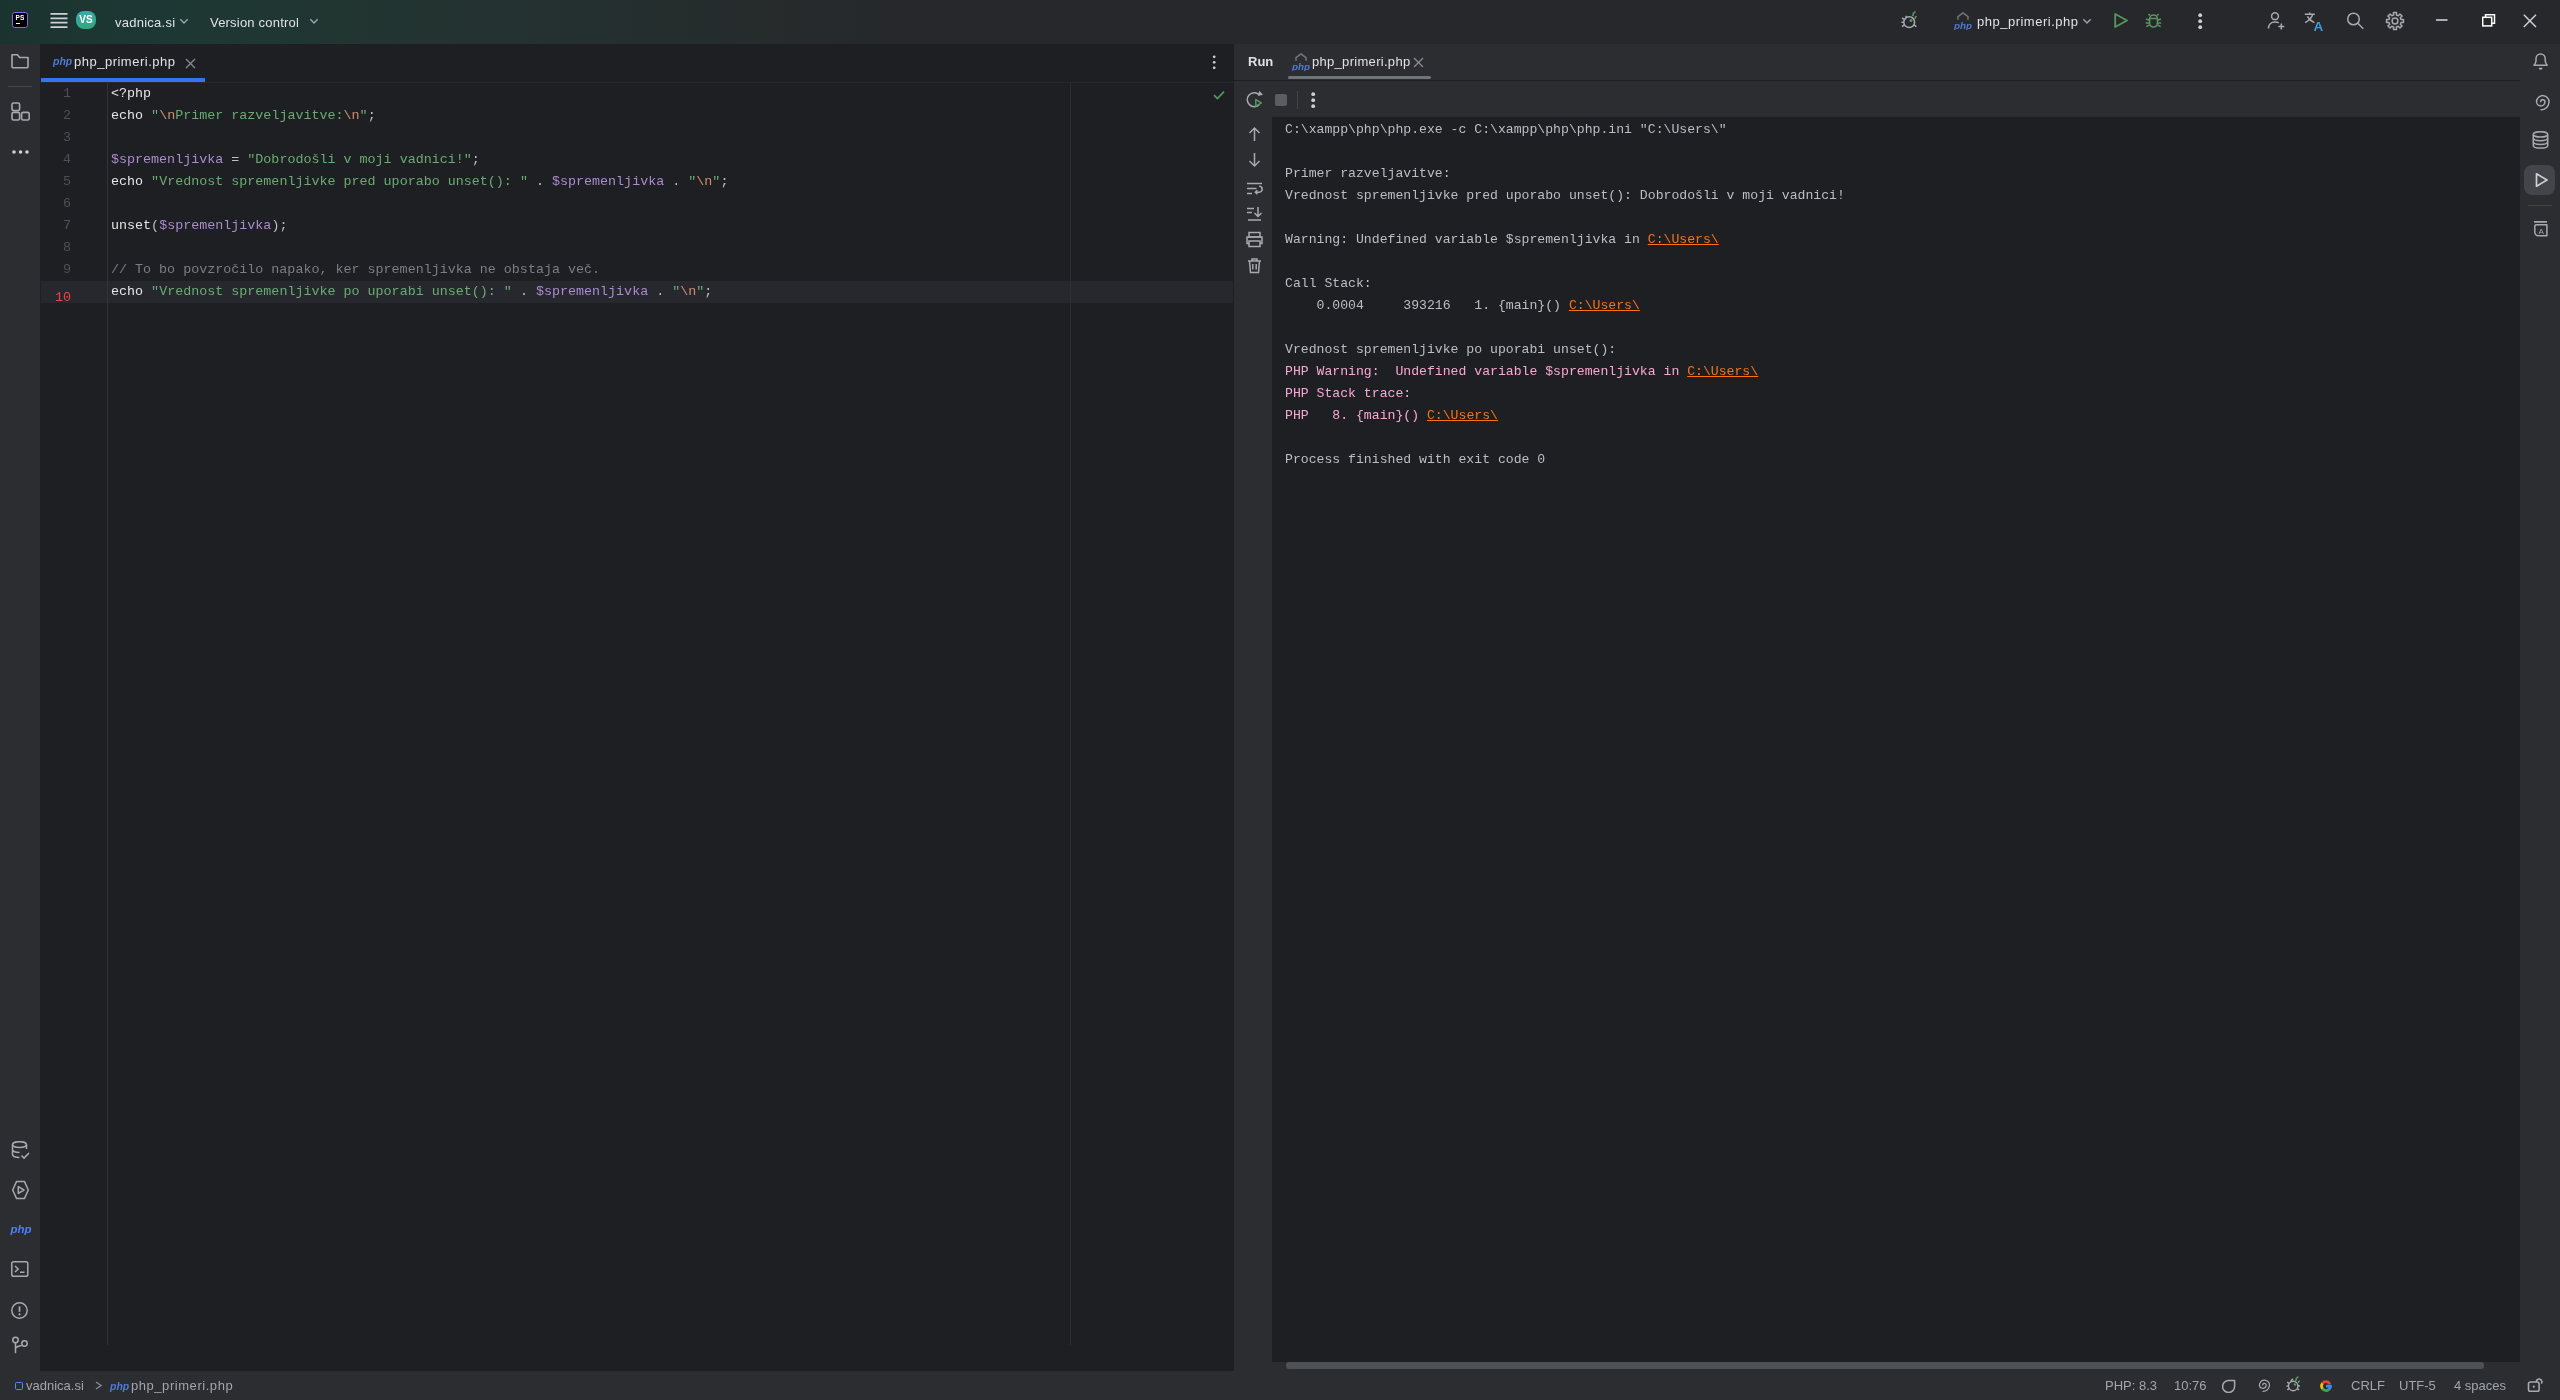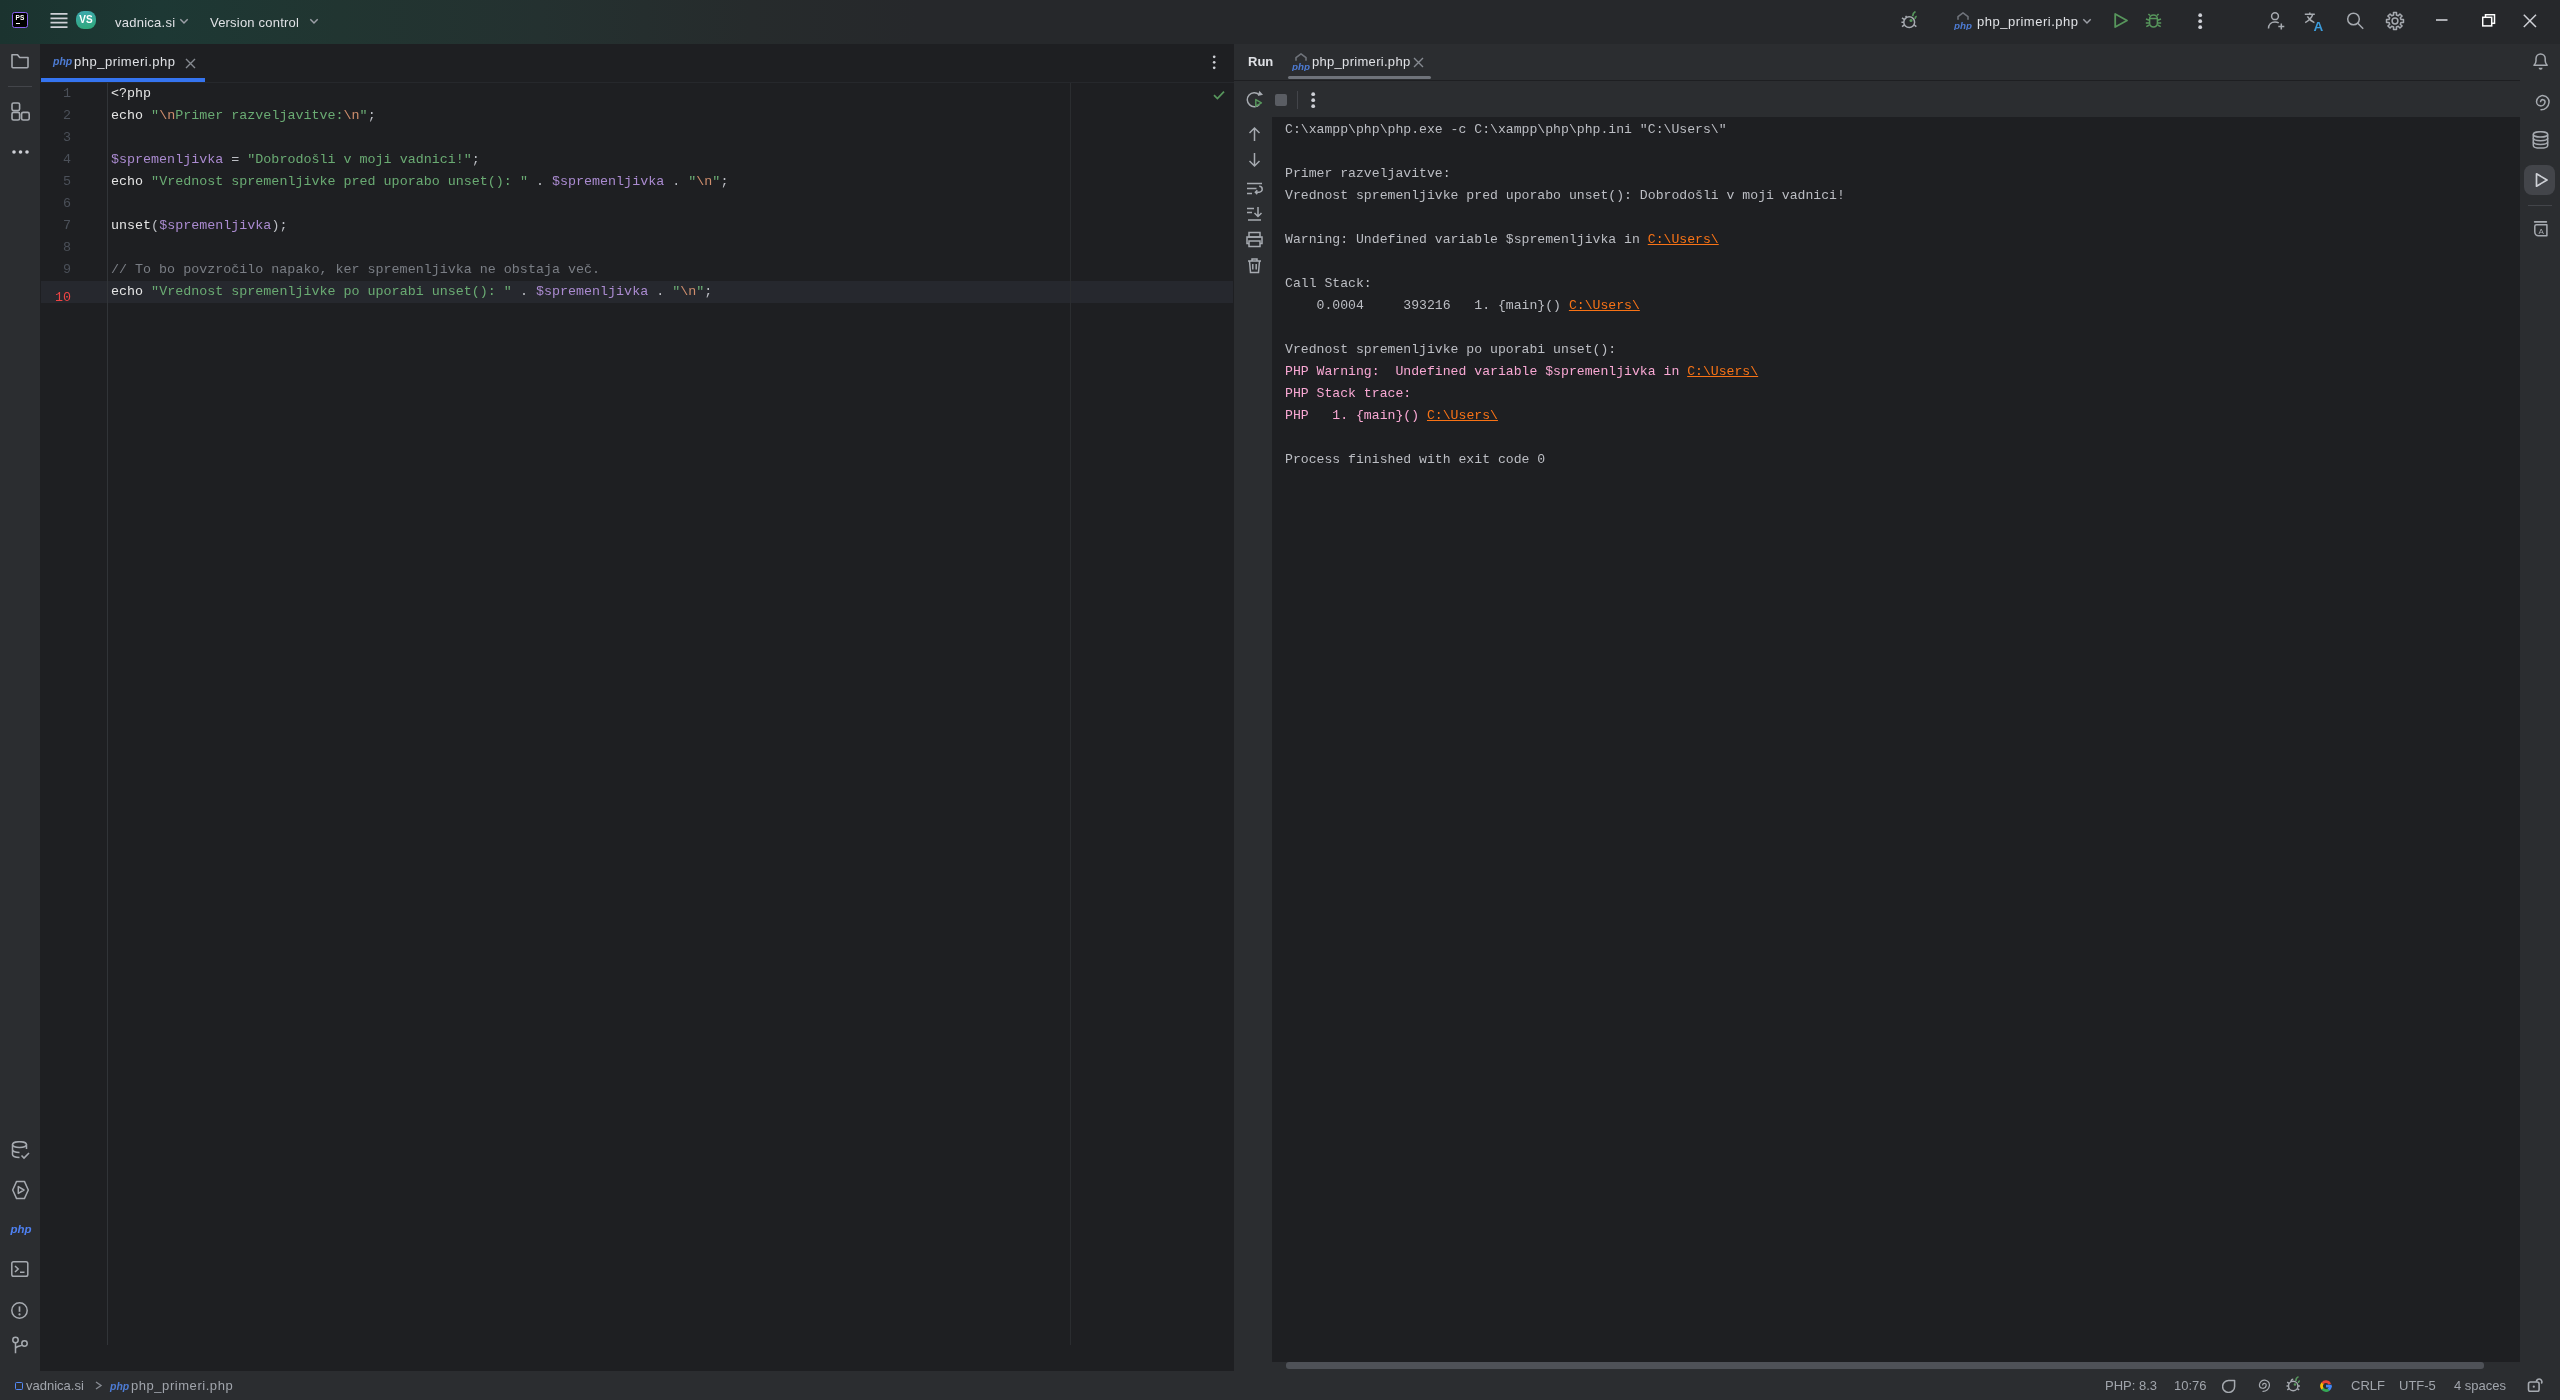--- a/index.html
+++ b/index.html
@@ -222,21 +222,21 @@
 Vrednost spremenljivke pred uporabo unset(): Dobrodošli v moji vadnici!
 
 Warning: Undefined variable $spremenljivka in <span class="lnk">C:\Users\</span>
 
 Call Stack:
     0.0004     393216   1. {main}() <span class="lnk">C:\Users\</span>
 
 Vrednost spremenljivke po uporabi unset():
 <span class="red">PHP Warning:  Undefined variable $spremenljivka in </span><span class="lnk">C:\Users\</span>
 <span class="red">PHP Stack trace:</span>
-<span class="red">PHP   1. {main}() </span><span class="lnk">C:\Users\</span>
+<span class="red">PHP   8. {main}() </span><span class="lnk">C:\Users\</span>
 
 Process finished with exit code 0</div>
 <div class="abs" style="left:52px;top:1318px;width:1198px;height:7px;background:#4E5157;border-radius:3px"></div>
 </div>
 <div id="rightbar" class="abs">
 <svg class="abs" style="left:12px;top:8px;" width="17" height="18" viewBox="0 0 17 18" fill="none">
         <path d="M2 13.2h13.2c-1.3-1.3-2-2.5-2-4.5V6.5a4.6 4.6 0 0 0-9.2 0v2.2c0 2-.7 3.2-2 4.5z" stroke="#A6AAB0" stroke-width="1.5" stroke-linejoin="round"></path>
         <path d="M6.6 15.8a2 2 0 0 0 4 0z" fill="#A6AAB0"></path>
       </svg>
 <svg class="abs" style="left:11px;top:49px;" width="19" height="18" viewBox="0 0 19 18" fill="none">

